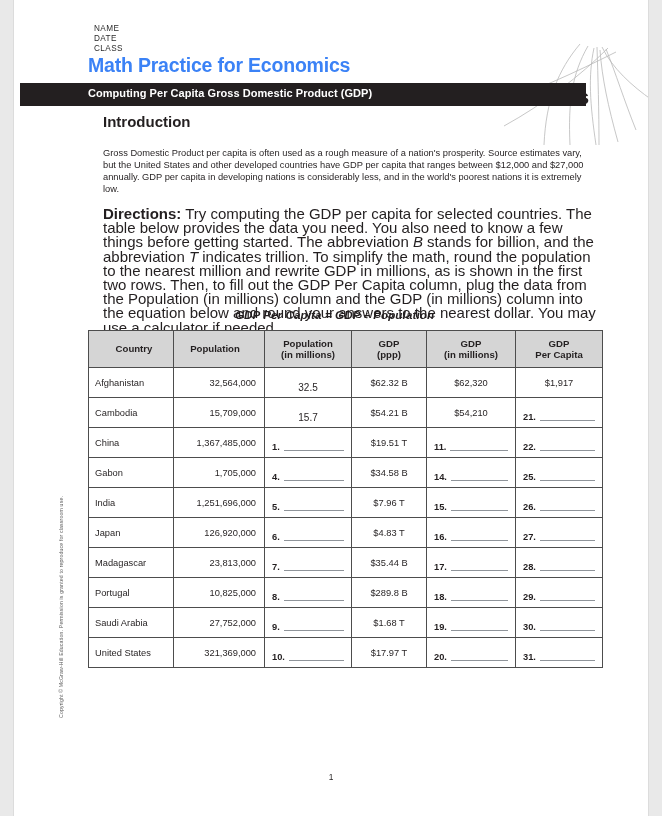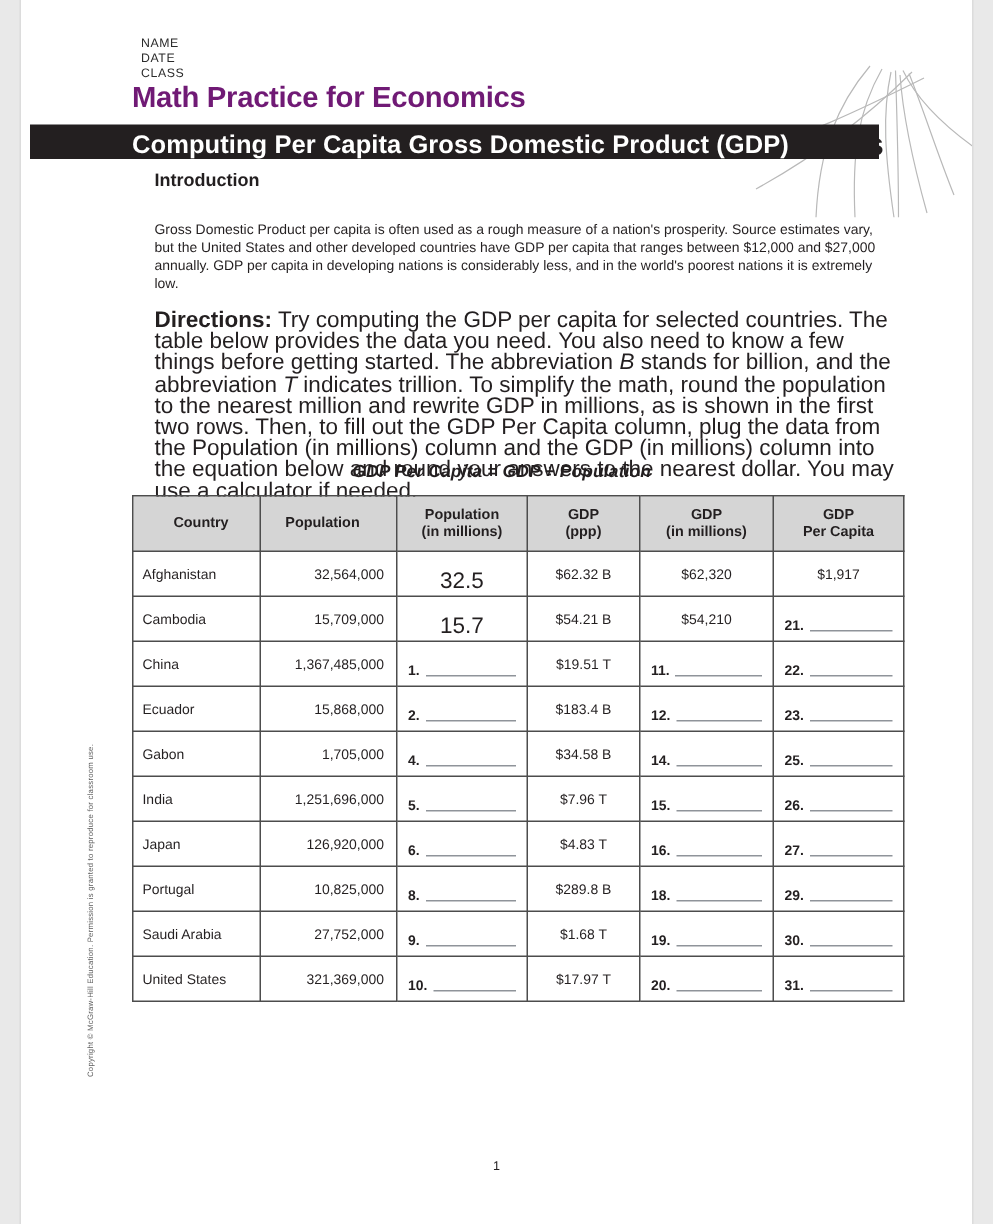--- a/index.html
+++ b/index.html
@@ -49,21 +49,21 @@
   .idline .rule.w-date { flex: 1.25 1 0; }
   .idline .rule.w-class { flex: 0.85 1 0; }
 
   
   .main-title {
     position: absolute;
     left: 74px;
     top: 54px;
     font-size: 19.5px;
     font-weight: bold;
-    color: #701a75;
+    color: #3b82f6;
     letter-spacing: -0.2px;
   }
 
   
   .logo-wrap {
     position: absolute;
     left: 470px;
     top: 30px;
     width: 170px;
     height: 115px;
@@ -114,32 +114,32 @@
     left: 6px;
     top: 83px;
     width: 566px;
     height: 23px;
     background: #231f20;
   }
   .band-label {
     position: absolute;
     left: 74px;
     top: 87px;
-    font-size: 17px;
+    font-size: 11px;
     font-weight: bold;
     color: #ffffff;
     letter-spacing: 0.05px;
   }
 
   
   .section-head {
     position: absolute;
     left: 89px;
     top: 113px;
-    font-size: 12px;
+    font-size: 15px;
     font-weight: bold;
     color: #231f20;
   }
   .intro-par {
     position: absolute;
     left: 89px;
     top: 147px;
     width: 492px;
     font-size: 9.3px;
     line-height: 12px;
@@ -202,21 +202,21 @@
   .c-popm    { width: 86px; }
   .c-gdp     { width: 74px; text-align: center; }
   .c-gdpm    { width: 88px; }
   .c-percap  { width: 86px; }
 
   
   .val-low {
     display: block;
     text-align: center;
     padding-top: 10px;
-    font-size: 15px;
+    font-size: 10px;
   }
   .val-mid {
     display: block;
     text-align: center;
     font-size: 9.3px;
   }
 
   
   .blank {
     display: flex;
@@ -382,43 +382,20 @@
             </div>
           </td>
           <td class="c-percap">
             <div class="blank">
               <span class="num">22.</span>
               <span class="line"></span>
             </div>
           </td>
         </tr>
         <tr>
-          <td class="c-country">Ecuador</td>
-          <td class="c-pop">15,868,000</td>
-          <td class="c-popm">
-            <div class="blank">
-              <span class="num">2.</span>
-              <span class="line"></span>
-            </div>
-          </td>
-          <td class="c-gdp">$183.4 B</td>
-          <td class="c-gdpm">
-            <div class="blank">
-              <span class="num">12.</span>
-              <span class="line"></span>
-            </div>
-          </td>
-          <td class="c-percap">
-            <div class="blank">
-              <span class="num">23.</span>
-              <span class="line"></span>
-            </div>
-          </td>
-        </tr>
-        <tr>
           <td class="c-country">Gabon</td>
           <td class="c-pop">1,705,000</td>
           <td class="c-popm">
             <div class="blank">
               <span class="num">4.</span>
               <span class="line"></span>
             </div>
           </td>
           <td class="c-gdp">$34.58 B</td>
           <td class="c-gdpm">
@@ -474,20 +451,43 @@
             </div>
           </td>
           <td class="c-percap">
             <div class="blank">
               <span class="num">27.</span>
               <span class="line"></span>
             </div>
           </td>
         </tr>
         <tr>
+          <td class="c-country">Madagascar</td>
+          <td class="c-pop">23,813,000</td>
+          <td class="c-popm">
+            <div class="blank">
+              <span class="num">7.</span>
+              <span class="line"></span>
+            </div>
+          </td>
+          <td class="c-gdp">$35.44 B</td>
+          <td class="c-gdpm">
+            <div class="blank">
+              <span class="num">17.</span>
+              <span class="line"></span>
+            </div>
+          </td>
+          <td class="c-percap">
+            <div class="blank">
+              <span class="num">28.</span>
+              <span class="line"></span>
+            </div>
+          </td>
+        </tr>
+        <tr>
           <td class="c-country">Portugal</td>
           <td class="c-pop">10,825,000</td>
           <td class="c-popm">
             <div class="blank">
               <span class="num">8.</span>
               <span class="line"></span>
             </div>
           </td>
           <td class="c-gdp">$289.8 B</td>
           <td class="c-gdpm">

